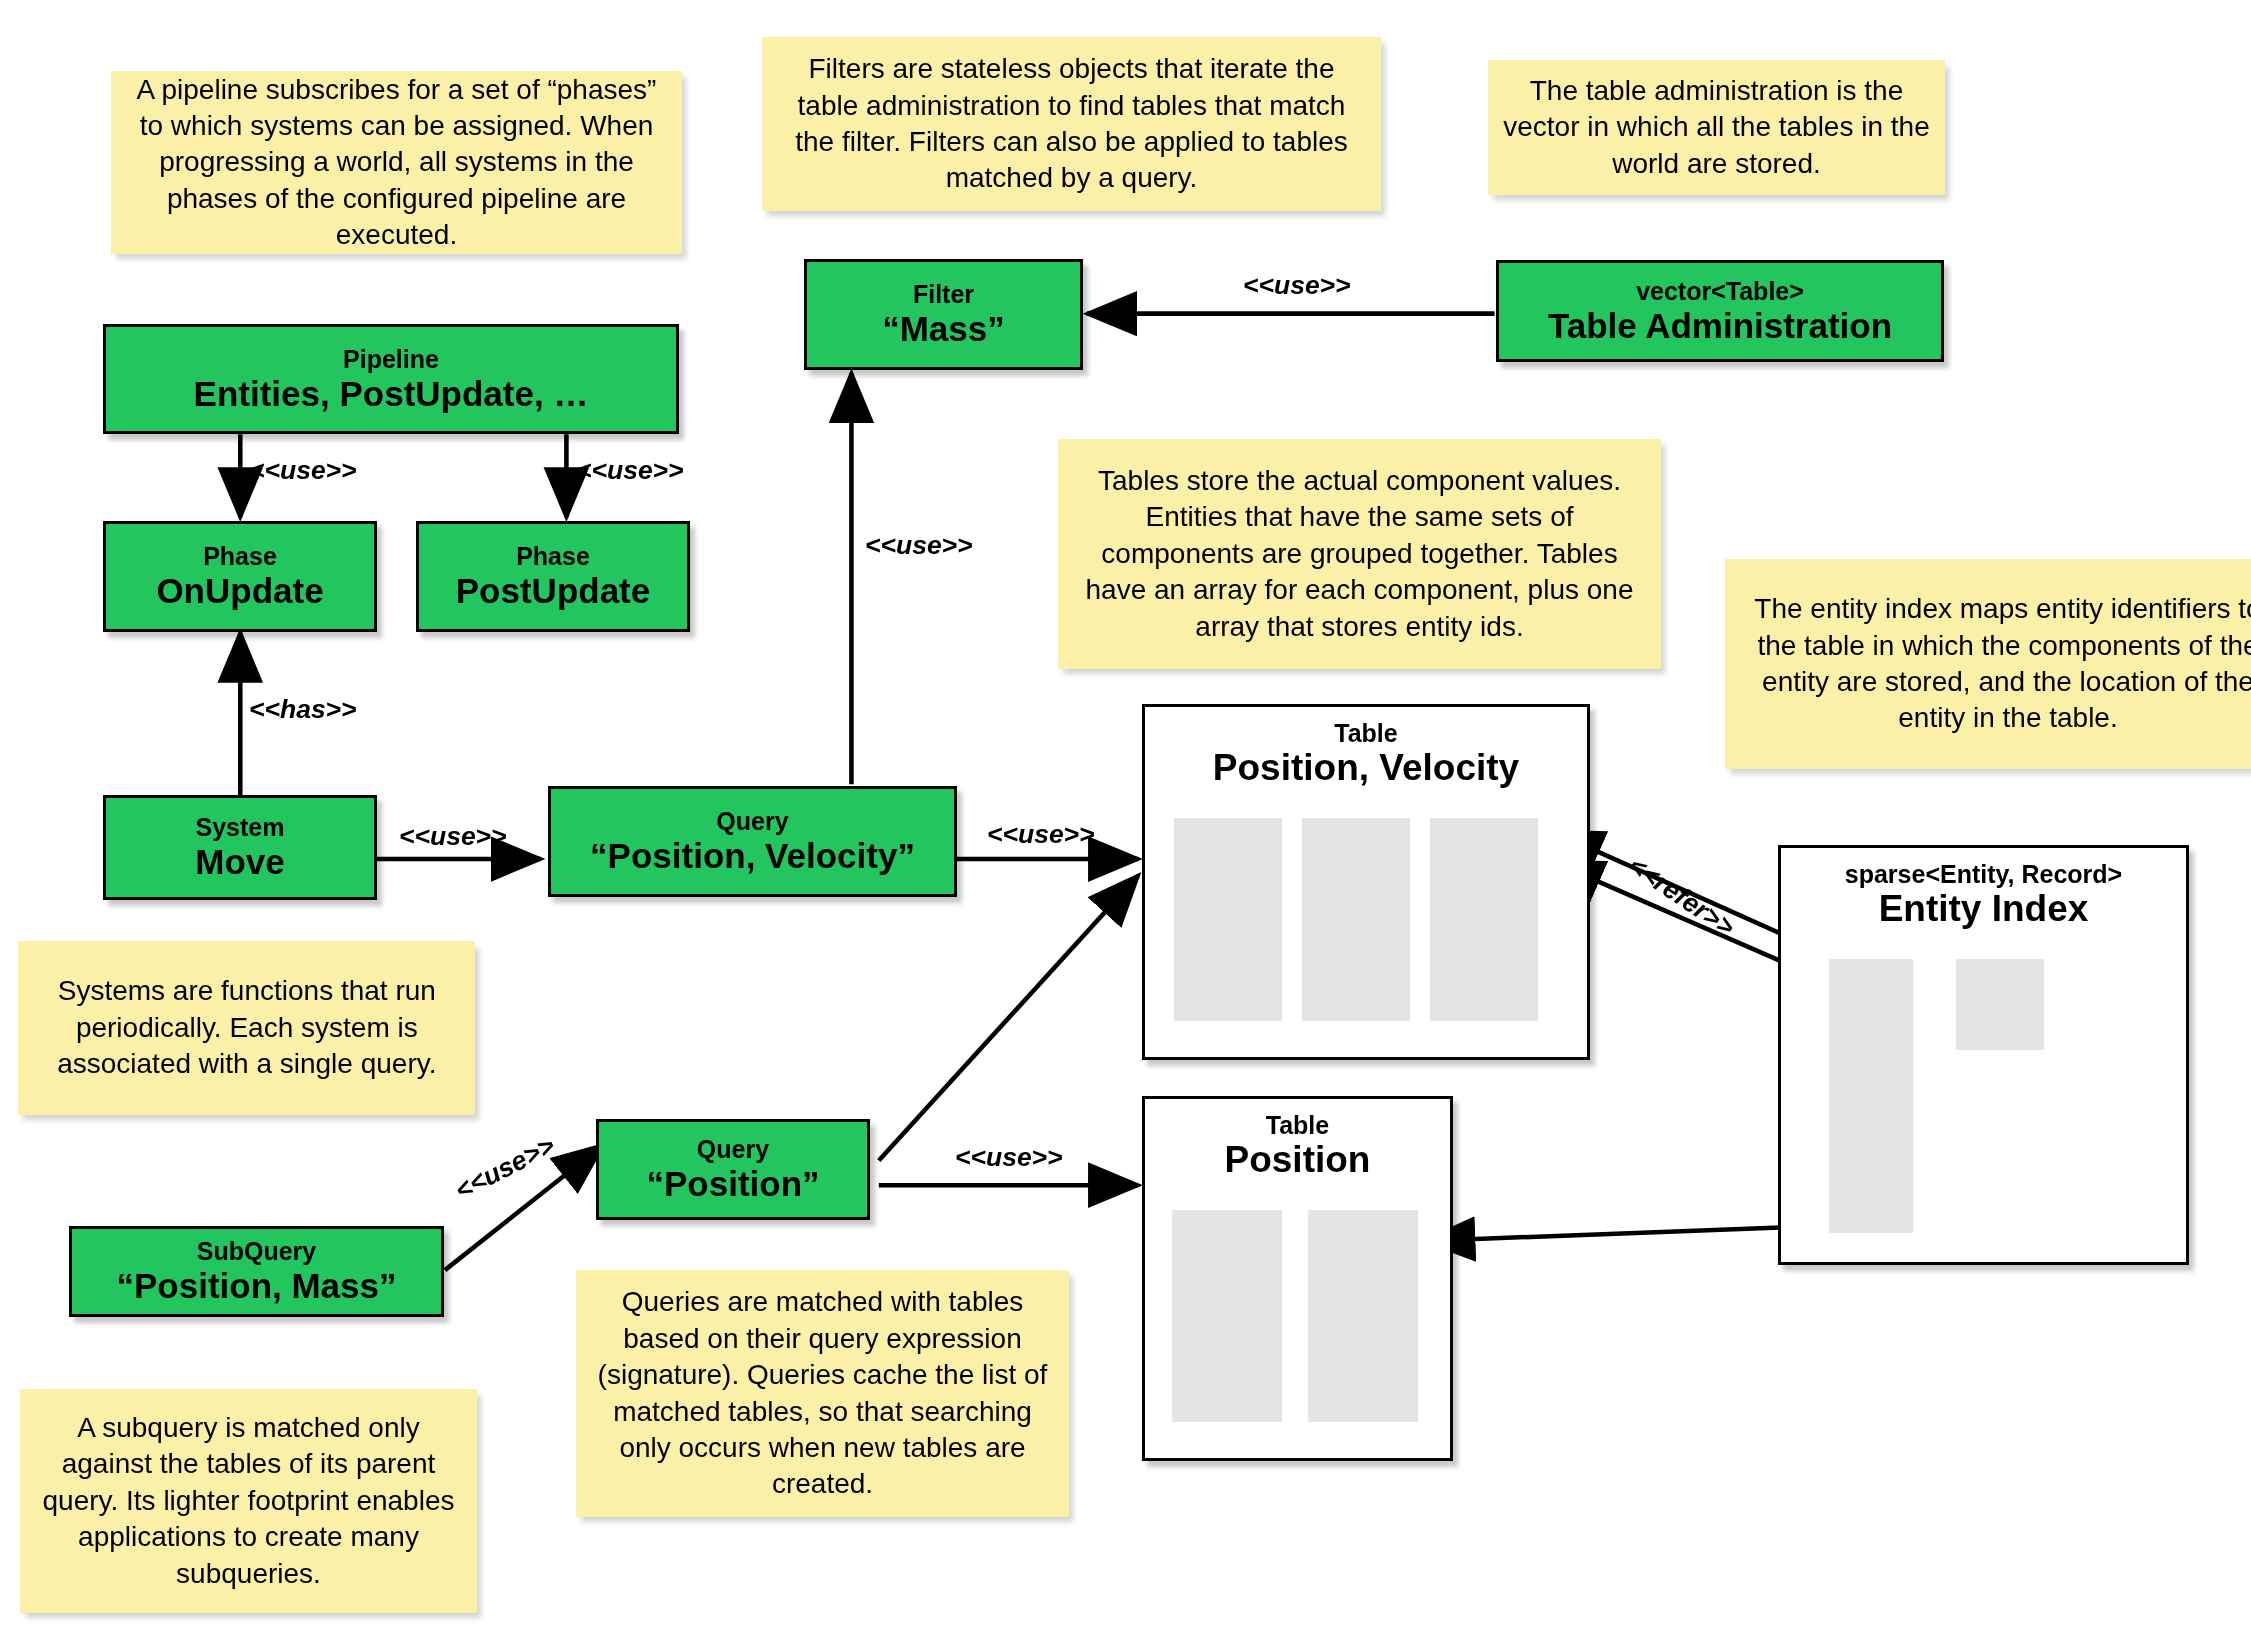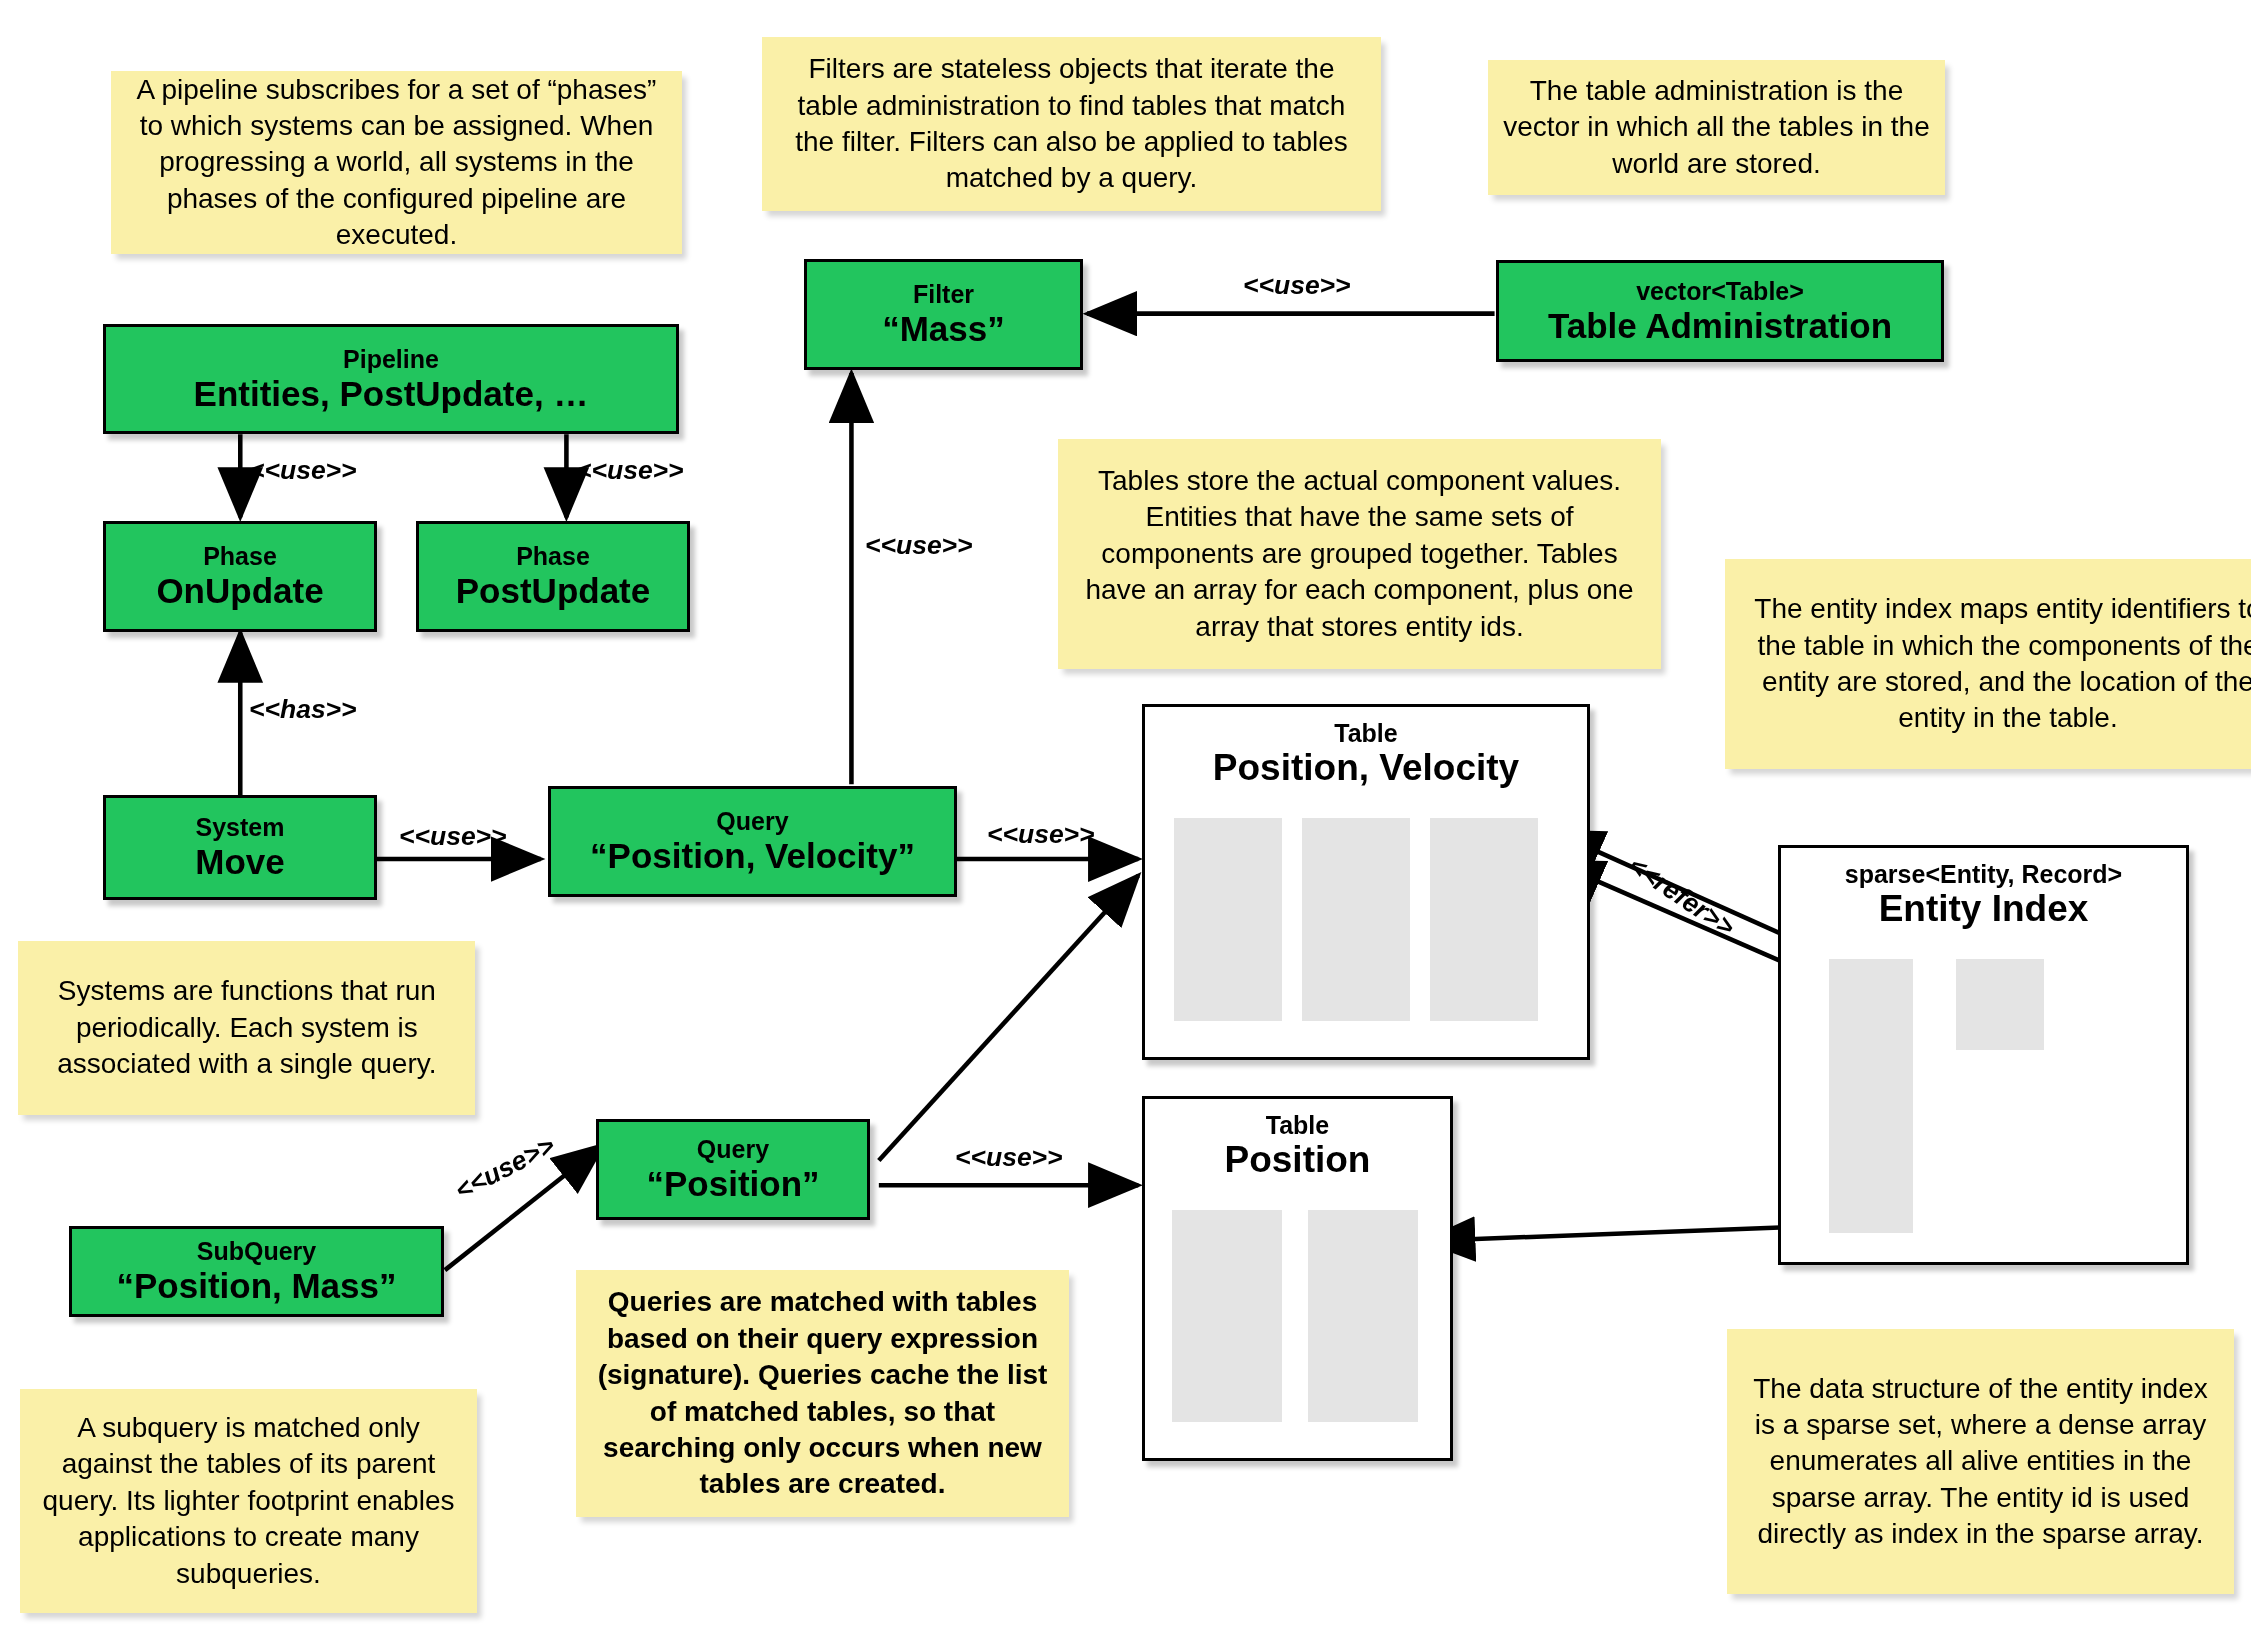--- a/index.html
+++ b/index.html
@@ -84,25 +84,24 @@
   <div class="note" style="left:762px;top:37px;width:619px;height:174px;">Filters are stateless objects that iterate the table administration to find tables that match the filter. Filters can also be applied to tables matched by a query.</div>
 
   <div class="note" style="left:1488px;top:60px;width:457px;height:135px;">The table administration is the vector in which all the tables in the world are stored.</div>
 
   <div class="note" style="left:1058px;top:439px;width:603px;height:230px;">Tables store the actual component values. Entities that have the same sets of components are grouped together. Tables have an array for each component, plus one array that stores entity ids.</div>
 
   <div class="note" style="left:1725px;top:559px;width:566px;height:210px;">The entity index maps entity identifiers to the table in which the components of the entity are stored, and the location of the entity in the table.</div>
 
   <div class="note" style="left:18.3px;top:941px;width:457px;height:174px;">Systems are functions that run periodically. Each system is associated with a single query.</div>
 
-  <div class="note" style="left:576px;top:1270px;width:493px;height:247px;font-weight:bold;">Queries are matched with tables based on their query expression (signature). Queries cache the list of matched tables, so that searching only occurs when new tables are created.</div>
+  <div class="note" style="left:576px;top:1270px;width:493px;height:247px;">Queries are matched with tables based on their query expression (signature). Queries cache the list of matched tables, so that searching only occurs when new tables are created.</div>
 
   <div class="note" style="left:20px;top:1389px;width:457px;height:224px;">A subquery is matched only against the tables of its parent query. Its lighter footprint enables applications to create many subqueries.</div>
 
-  <div class="note" style="left:1727px;top:1329px;width:507px;height:265px;">The data structure of the entity index is a sparse set, where a dense array enumerates all alive entities in the sparse array. The entity id is used directly as index in the sparse array.</div>
 
   <div class="umlbox" style="left:103px;top:324px;width:576px;height:110px;">
     <div class="uml-stereo">Pipeline</div>
     <div class="uml-name">Entities, PostUpdate, …</div>
   </div>
 
   <div class="umlbox" style="left:103px;top:521px;width:274px;height:111px;">
     <div class="uml-stereo">Phase</div>
     <div class="uml-name">OnUpdate</div>
   </div>

